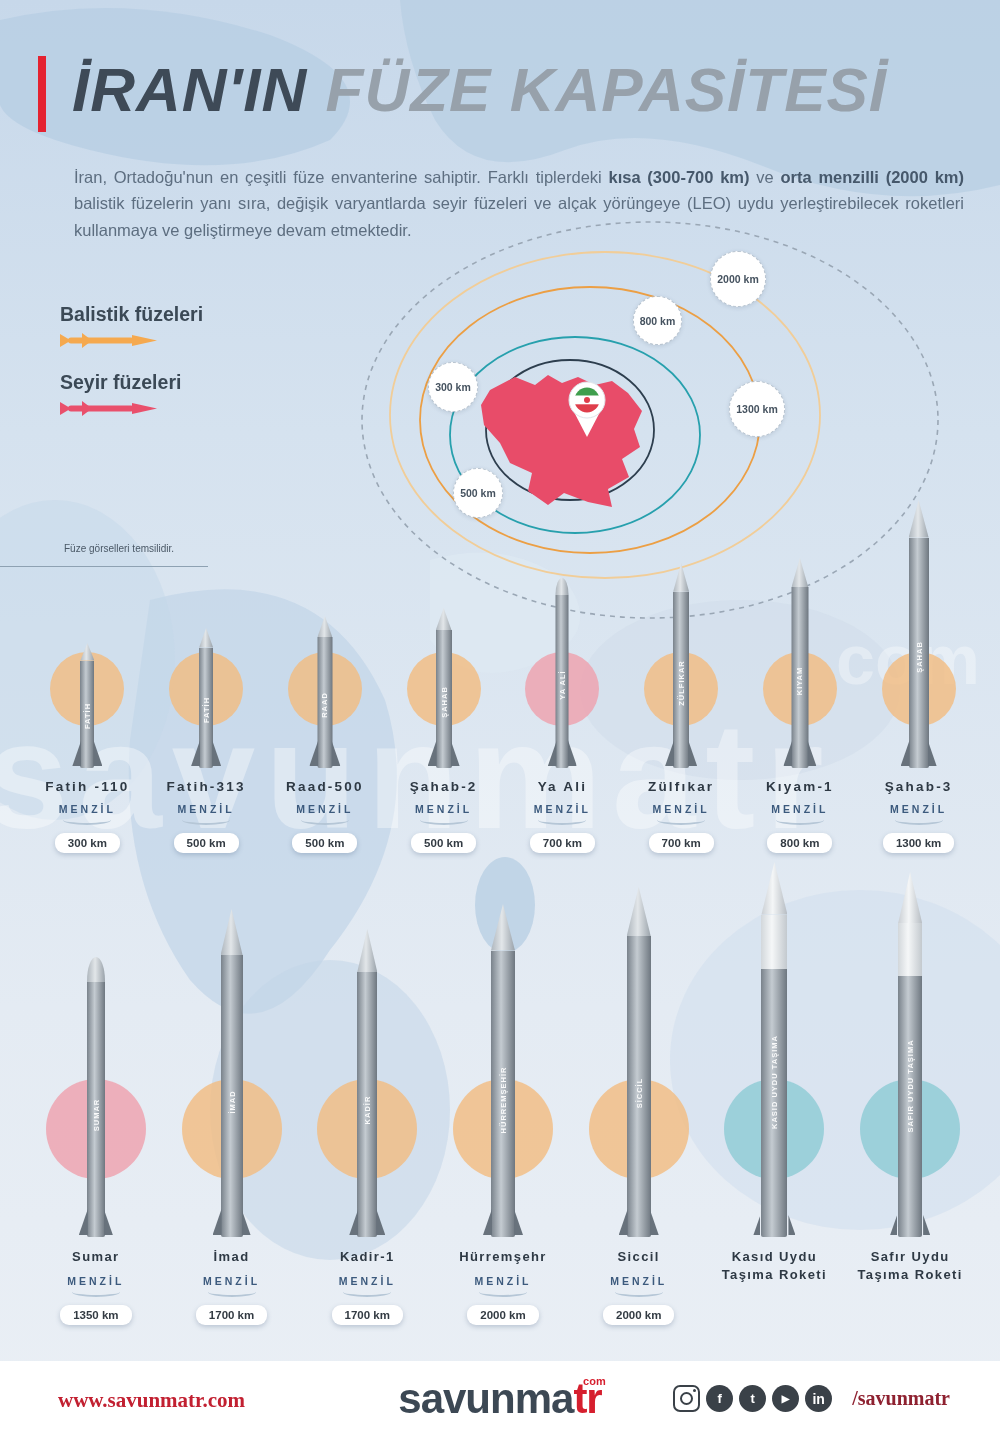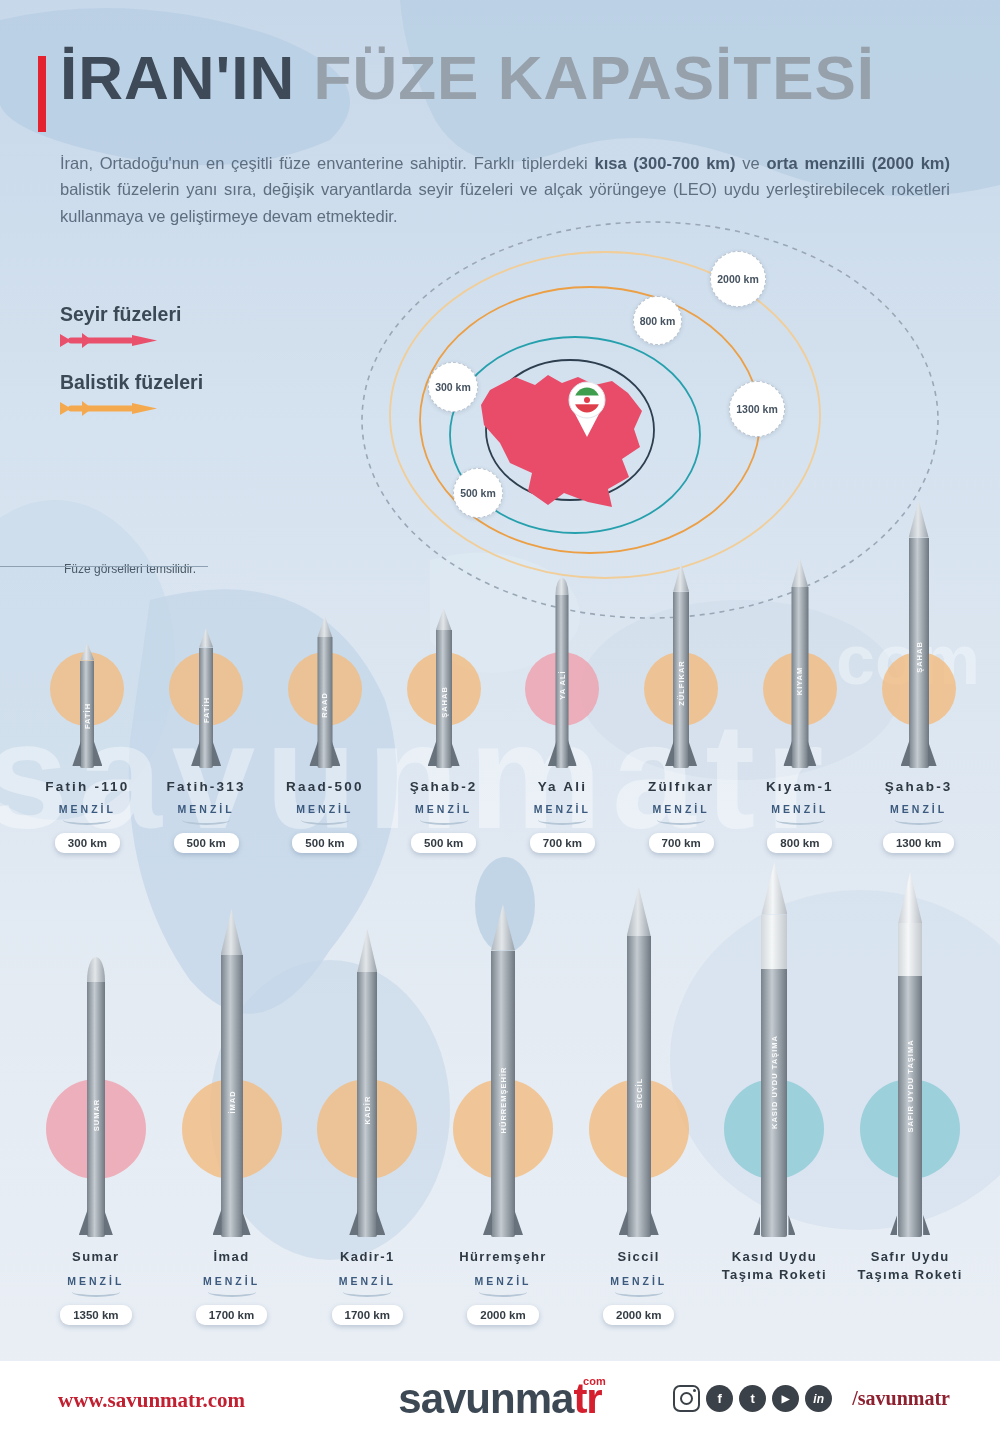--- a/index.html
+++ b/index.html
@@ -19,21 +19,21 @@
   .title .t2{color:#97a1ab;}
   .intro{position:absolute;left:58px;top:148px;width:890px;z-index:5;font-size:16.5px;line-height:1.6;
          color:#5d6e80;text-align:justify;}
   .intro b{color:#46586b;}
   
   .legend{position:absolute;left:60px;top:303px;z-index:5;}
   .lg-item{margin-bottom:23px;}
   .lg-label{font-size:19.5px;font-weight:bold;color:#3b4956;margin-bottom:7px;}
   .lg-icon{display:block;height:15px;}
   .lg-i1 *{fill:#f5a94f;} .lg-i2 *{fill:#e9506c;} .lg-i3 *{fill:#1d93a5;}
-  .note{position:absolute;left:64px;top:562px;z-index:5;font-size:12px;color:#4a5866;}
+  .note{position:absolute;left:64px;top:543px;z-index:5;font-size:10px;color:#4a5866;}
   .note-rule{position:absolute;left:0;top:566px;width:208px;border-top:1px solid #8ea1b2;z-index:5;}
   
   .mapbox{position:absolute;left:350px;top:215px;width:620px;height:430px;z-index:3;}
   .map-label{position:absolute;z-index:4;border-radius:50%;background:#fff;border:1px dashed #b9c4cf;
              display:flex;align-items:center;justify-content:center;font-size:10.5px;font-weight:bold;
              color:#45525f;box-shadow:0 1px 4px rgba(40,60,90,.15);}
   
   .row{position:absolute;left:28px;right:22px;display:flex;z-index:4;justify-content:flex-end;}
   .row1{top:496px;} .row2{top:860px;}
   .card{flex:1 1 0;text-align:center;position:relative;}
@@ -97,41 +97,41 @@
     <ellipse cx="505" cy="905" rx="30" ry="48" fill="#b9cfe4" opacity="0.8"></ellipse>
     <ellipse cx="860" cy="1060" rx="190" ry="170" fill="#d2dfee" opacity="0.6"></ellipse>
     <ellipse cx="330" cy="1110" rx="120" ry="150" fill="#c3d6e8" opacity="0.55"></ellipse>
     <ellipse cx="55" cy="660" rx="120" ry="160" fill="#c3d6e8" opacity="0.45"></ellipse>
     <ellipse cx="740" cy="690" rx="160" ry="90" fill="#cfdcea" opacity="0.5"></ellipse>
   </svg>
   <div class="watermark">savunmatr</div>
   <div class="watermark2">com</div>
 
   <div class="red-bar"></div>
-  <h1 class="title" style="margin:0;">
+  <h1 class="title" style="margin:12px;font-style:italic;">
     <span class="t1">İRAN'IN</span>
     <span class="t2">FÜZE KAPASİTESİ</span>
   </h1>
-  <p class="intro" style="margin:2px;">
+  <p class="intro" style="margin:16px;">
     <span>İran, Ortadoğu'nun en çeşitli füze envanterine sahiptir. Farklı tiplerdeki </span><b>kısa (300-700 km)</b><span> ve </span><b>orta menzilli (2000 km)</b><span> balistik füzelerin yanı sıra, değişik varyantlarda seyir füzeleri ve alçak yörüngeye (LEO) uydu yerleştirebilecek roketleri kullanmaya ve geliştirmeye devam etmektedir.</span>
   </p>
 
   <div class="legend">
     <div class="lg-item">
-      <div class="lg-label">Seyir füzeleri</div>
-      <svg class="lg-icon lg-i2" width="100" height="15" viewBox="0 0 100 15">
+      <div class="lg-label">Balistik füzeleri</div>
+      <svg class="lg-icon lg-i1" width="100" height="15" viewBox="0 0 100 15">
         <polygon points="0,1 11,7.5 0,14"></polygon>
           <polygon points="22,0 32,7.5 22,15"></polygon>
         <rect x="8" y="4.5" width="66" height="6" rx="3"></rect>
           <polygon points="72,2 97,7.5 72,13"></polygon>
       </svg>
     </div>
     <div class="lg-item">
-      <div class="lg-label">Balistik füzeleri</div>
-      <svg class="lg-icon lg-i1" width="100" height="15" viewBox="0 0 100 15">
+      <div class="lg-label">Seyir füzeleri</div>
+      <svg class="lg-icon lg-i2" width="100" height="15" viewBox="0 0 100 15">
         <polygon points="0,1 11,7.5 0,14"></polygon>
           <polygon points="22,0 32,7.5 22,15"></polygon>
         <rect x="8" y="4.5" width="66" height="6" rx="3"></rect>
           <polygon points="72,2 97,7.5 72,13"></polygon>
       </svg>
     </div>
   </div>
   <div class="note">Füze görselleri temsilidir.</div>
   <div class="note-rule"></div>
 
@@ -436,18 +436,18 @@
   <div class="footer">
     <a class="f-site" href="#">www.savunmatr.com</a>
     <div class="f-logo">
       <span>savunma</span><span class="accent"><span>tr</span><span class="sup">com</span></span>
     </div>
     <div class="f-social">
       <span class="s-insta"></span>
       <span class="s-circle">f</span>
       <span class="s-circle">t</span>
       <span class="s-circle" style="font-size:10px;">▶</span>
-      <span class="s-circle" style="font-size:12px;font-style:italic;">in</span>
+      <span class="s-circle" style="font-size:14px;">in</span>
       <a class="f-handle" href="#">/savunmatr</a>
     </div>
   </div>
 
 </div>
 
 </body></html>

